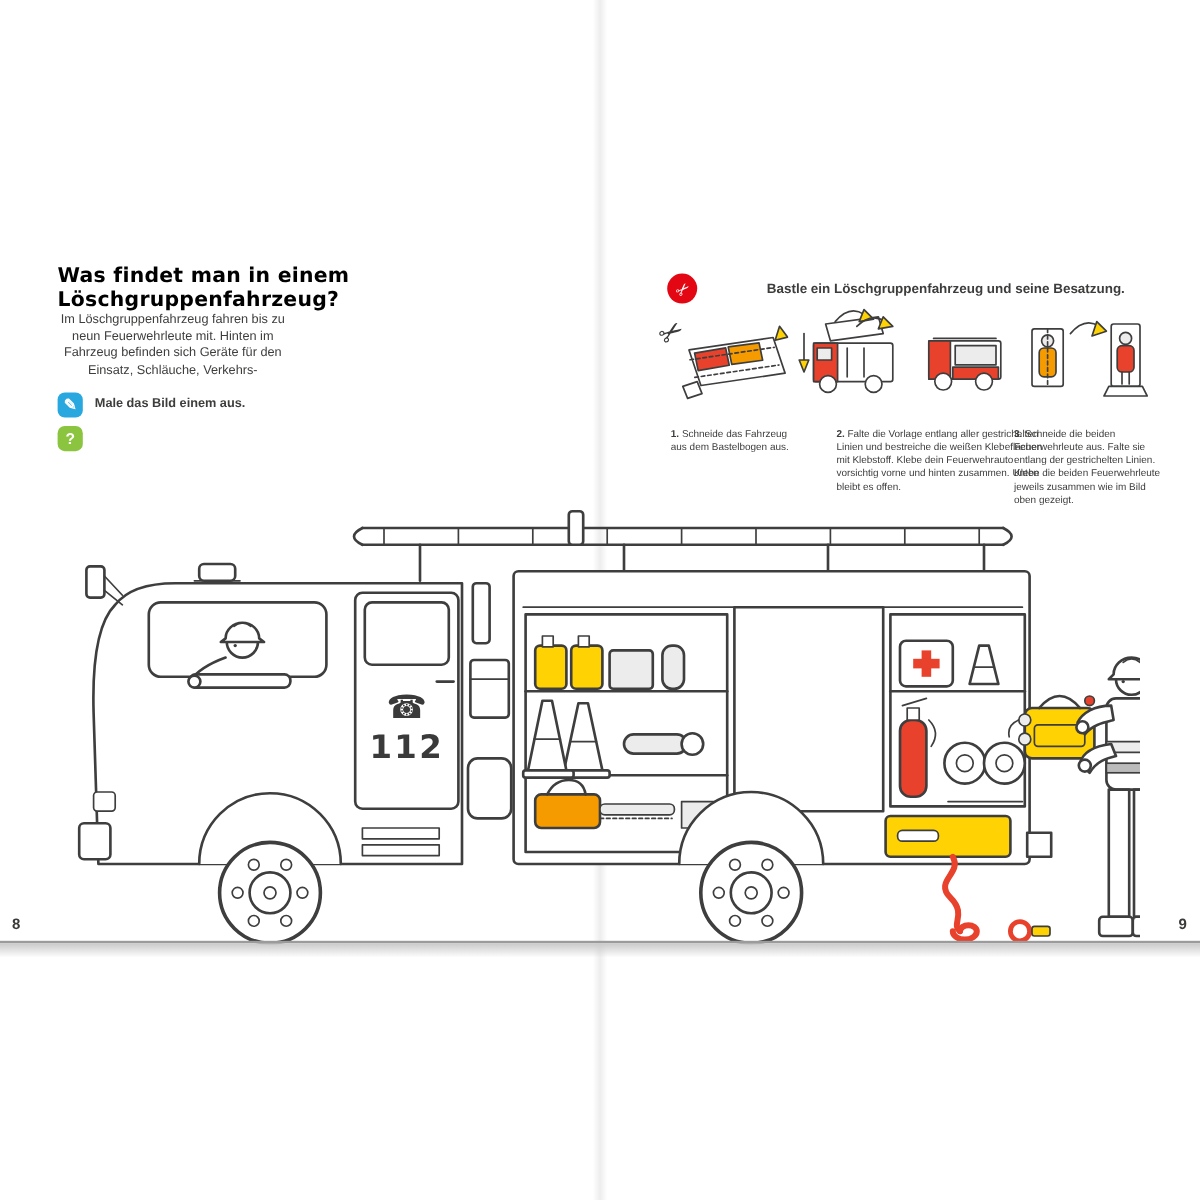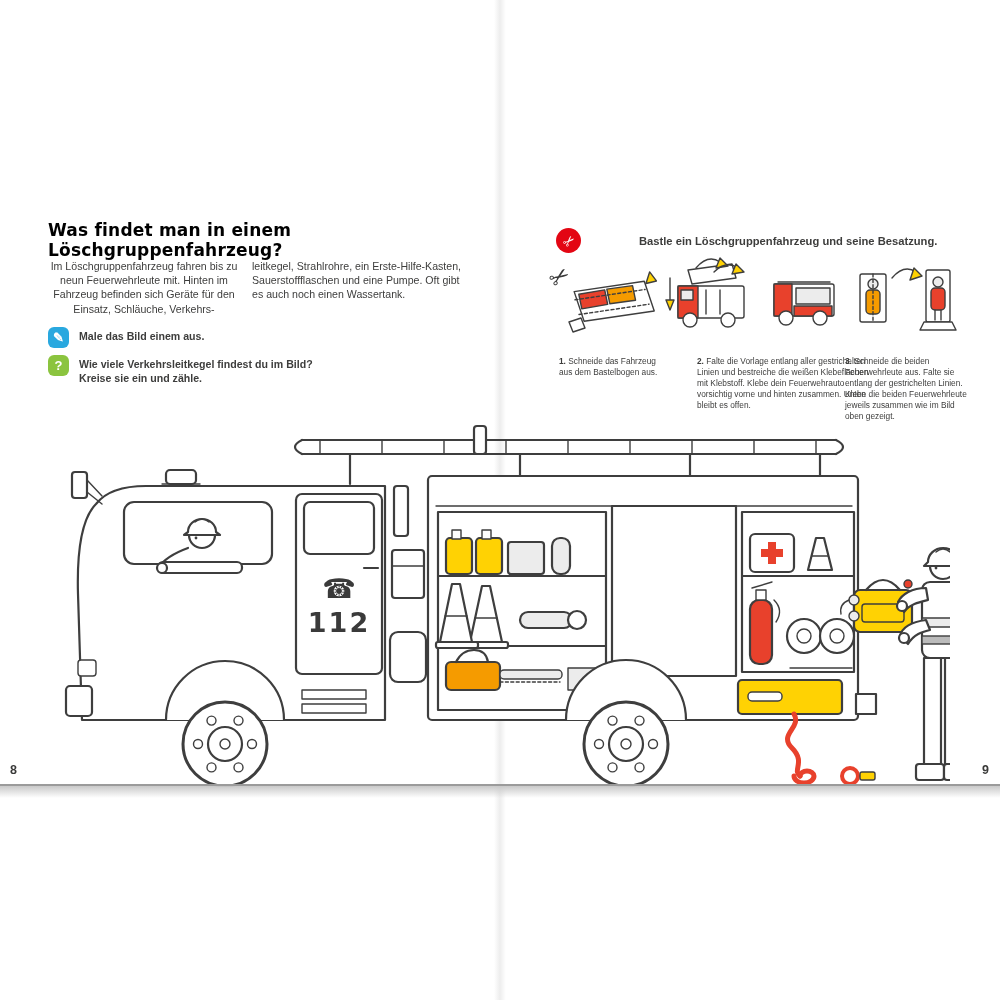--- a/index.html
+++ b/index.html
@@ -40,30 +40,28 @@
 </head>
 <body>
 
 <div class="spread">
 
   <div class="fold abs"></div>
 
   <div class="abs page-title">Was findet man in einem Löschgruppenfahrzeug?</div>
 
   <div class="abs intro c1">Im Löschgruppenfahrzeug fahren bis zu neun Feuerwehrleute mit. Hinten im Fahrzeug befinden sich Geräte für den Einsatz, Schläuche, Verkehrs-</div>
-  <div class="abs intro c2">leitkegel, Strahlrohre, ein Erste-Hilfe-Kasten, Sauerstoffflaschen und eine Pumpe. Oft gibt es auch noch einen Wassertank.</div>
 
   <div class="abs task" style="left:48px;top:327px;width:300px;">
     <div class="task-icon blue">✎</div>
     <div class="task-text">Male das Bild einem aus.</div>
   </div>
 
   <div class="abs task" style="left:48px;top:355px;width:300px;">
     <div class="task-icon green">?</div>
-    <div class="task-text" style="width:250px;">Wie viele Verkehrsleitkegel findest du im Bild? Kreise sie ein und zähle.</div>
   </div>
 
   <div class="abs pageno" style="left:10px;">8</div>
 
   <div class="abs craft-head">
     <div class="craft-icon">
         <span>✂</span>
       </div>
     <div class="craft-title">Bastle ein Löschgruppenfahrzeug und seine Besatzung.</div>
   </div>

